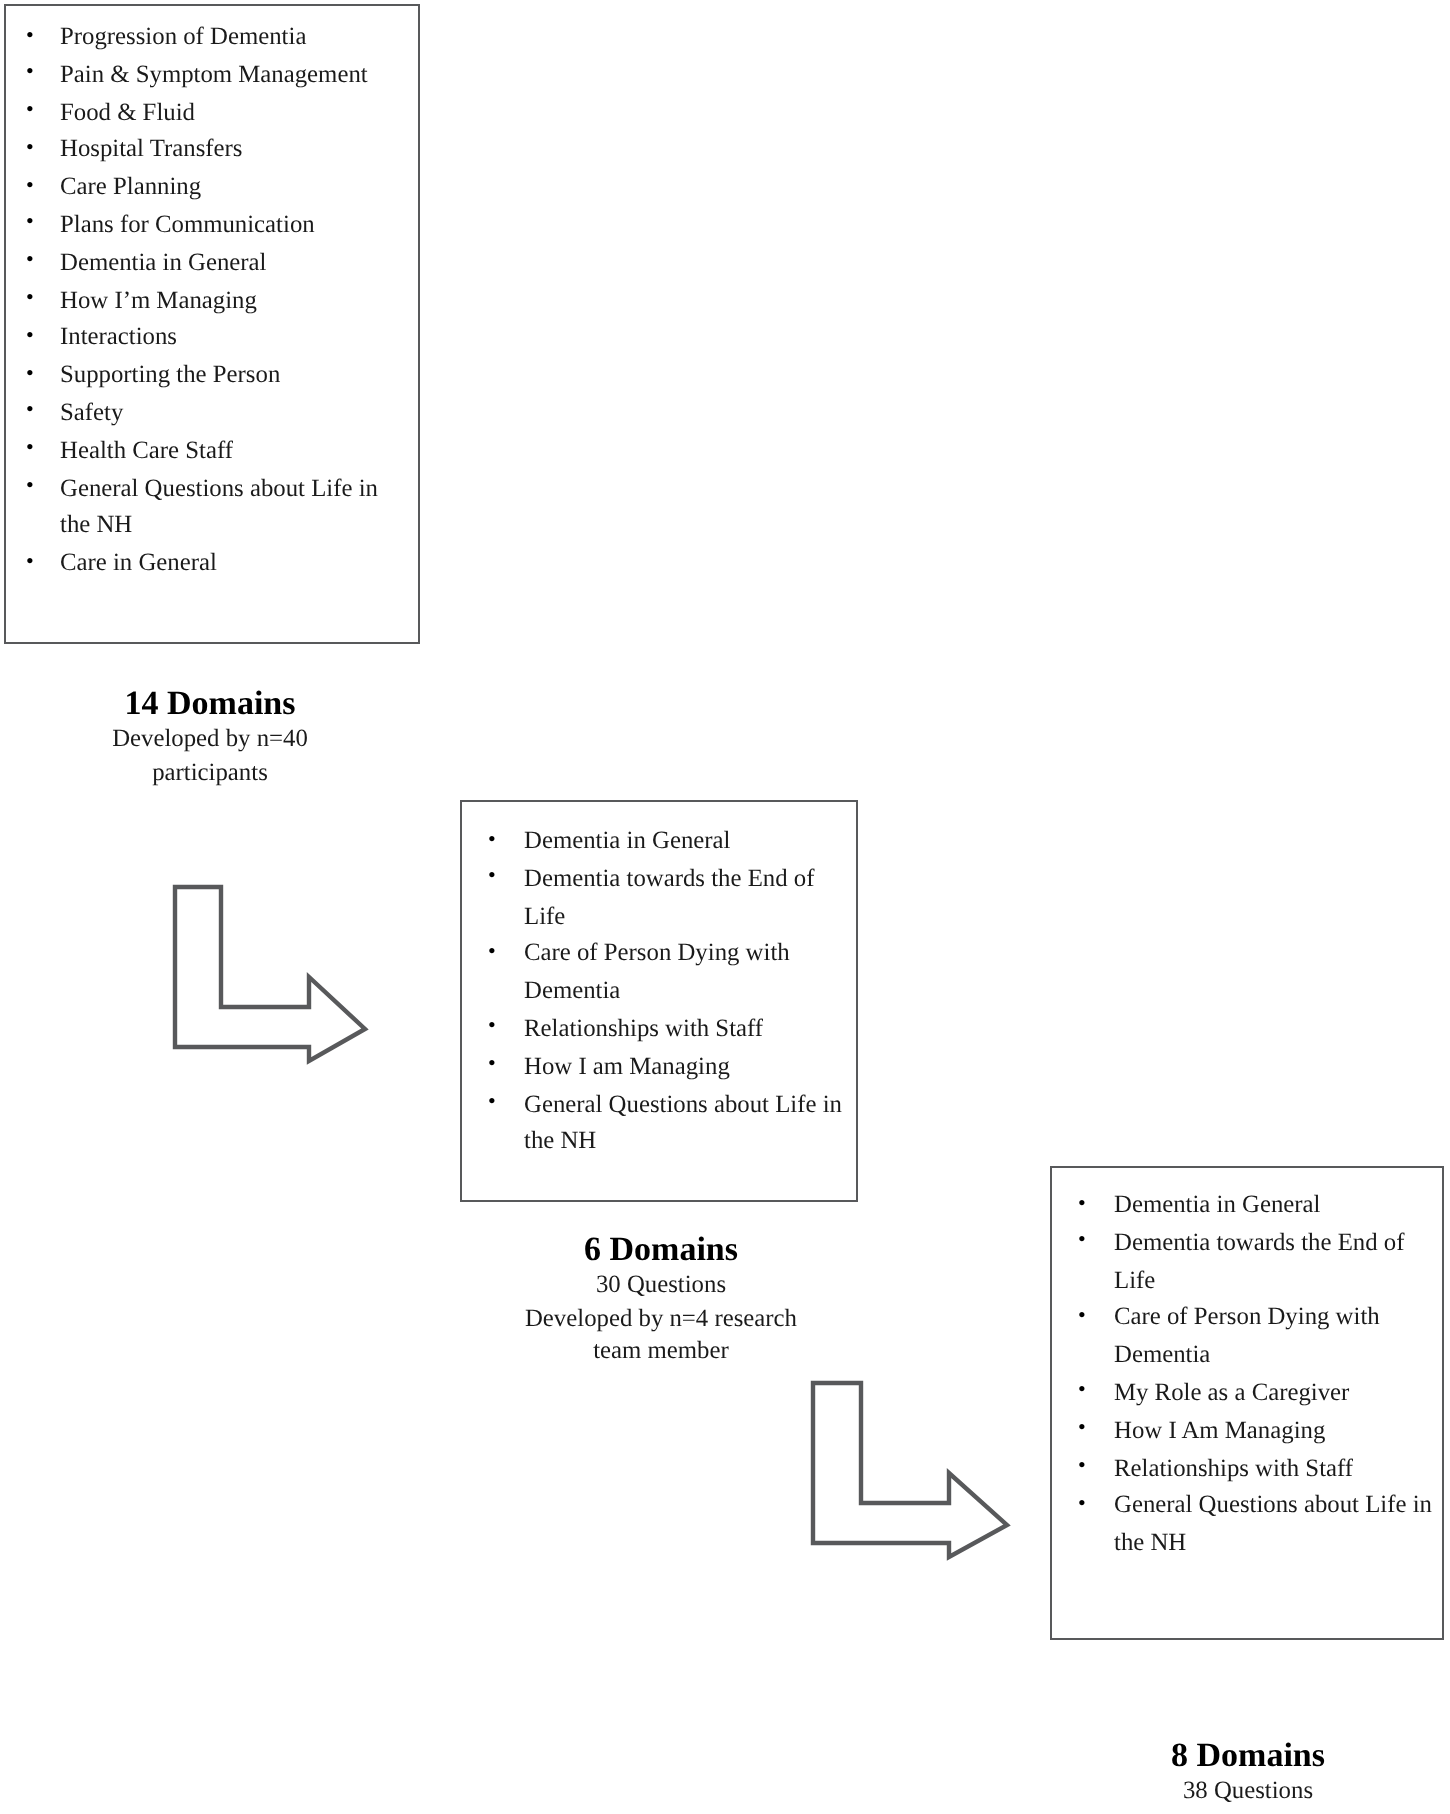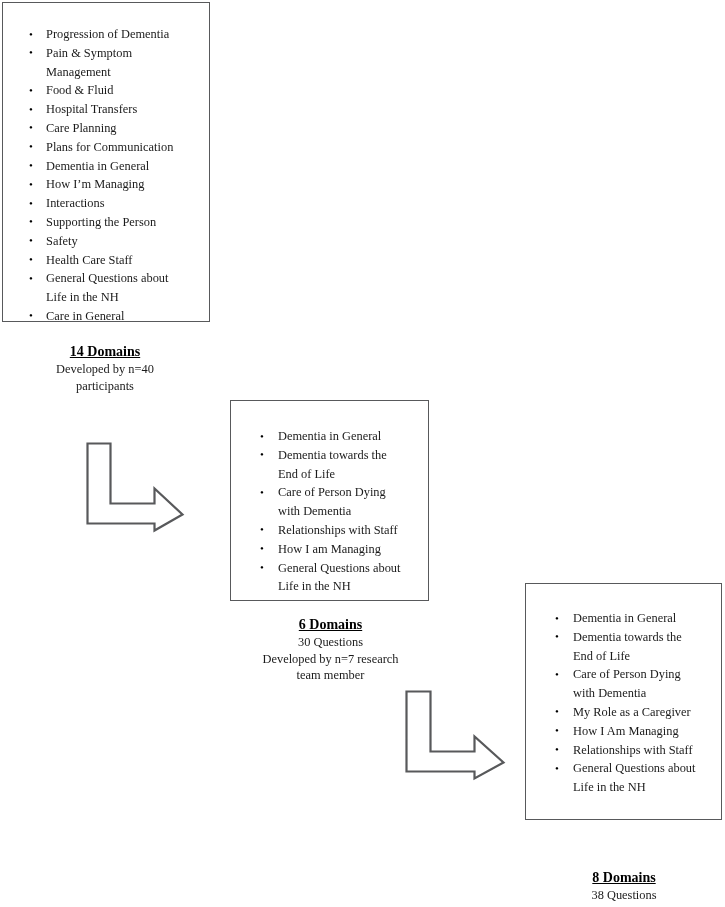--- a/index.html
+++ b/index.html
@@ -20,21 +20,21 @@
 
   
   .stage-box {
     position: absolute;
     box-sizing: border-box;
     border: 1px solid #58595b;
     background: #ffffff;
   }
   .stage-box ul {
     list-style: none;
-    margin: 16px;
+    margin: 0;
     padding: 0;
   }
   .stage-box li {
     position: relative;
     padding-left: 27px;
     font-size: 12.4px;
     line-height: 18.8px;
     color: #1a1a1a;
   }
   .stage-box li::before {
@@ -58,24 +58,23 @@
   .caption {
     position: absolute;
     text-align: center;
     font-size: 12.4px;
     line-height: 16.6px;
     color: #1a1a1a;
   }
   .caption .headline {
     display: block;
     font-weight: bold;
-    font-size: 14px;
+    font-size: 17px;
     line-height: 19px;
     color: #000000;
-    text-decoration: underline;
   }
   .caption .sub { display: block; }
 
   #caption-1 { left: 20px;  top: 342px; width: 170px; }
   #caption-2 { left: 243px; top: 615px; width: 175px; }
   #caption-3 { left: 533px; top: 868px; width: 182px; }
 
   
   .arrow { position: absolute; }
   #arrow-1 { left: 85px;  top: 441px; width: 100px; height: 92px; }
@@ -122,21 +121,21 @@
       <li>Care of Person Dying with Dementia</li>
       <li>Relationships with Staff</li>
       <li>How I am Managing</li>
       <li>General Questions about Life in the NH</li>
     </ul>
   </div>
 
   <div class="caption" id="caption-2">
     <span class="headline">6 Domains</span>
     <span class="sub">30 Questions</span>
-    <span class="sub">Developed by n=7 research</span>
+    <span class="sub">Developed by n=4 research</span>
     <span class="sub">team member</span>
   </div>
 
   <svg class="arrow" id="arrow-2" viewBox="0 0 102 92">
     <path d="M 2.5 2.5 L 26.5 2.5 L 26.5 62.5 L 70.5 62.5 L 70.5 47.5 L 99.5 73.5 L 70.5 89.5 L 70.5 82.5 L 2.5 82.5 Z" fill="none" stroke="#58595b" stroke-width="2.2" stroke-linejoin="miter"></path>
   </svg>
 
   <div class="stage-box" id="box-3">
     <ul>
       <li>Dementia in General</li>

